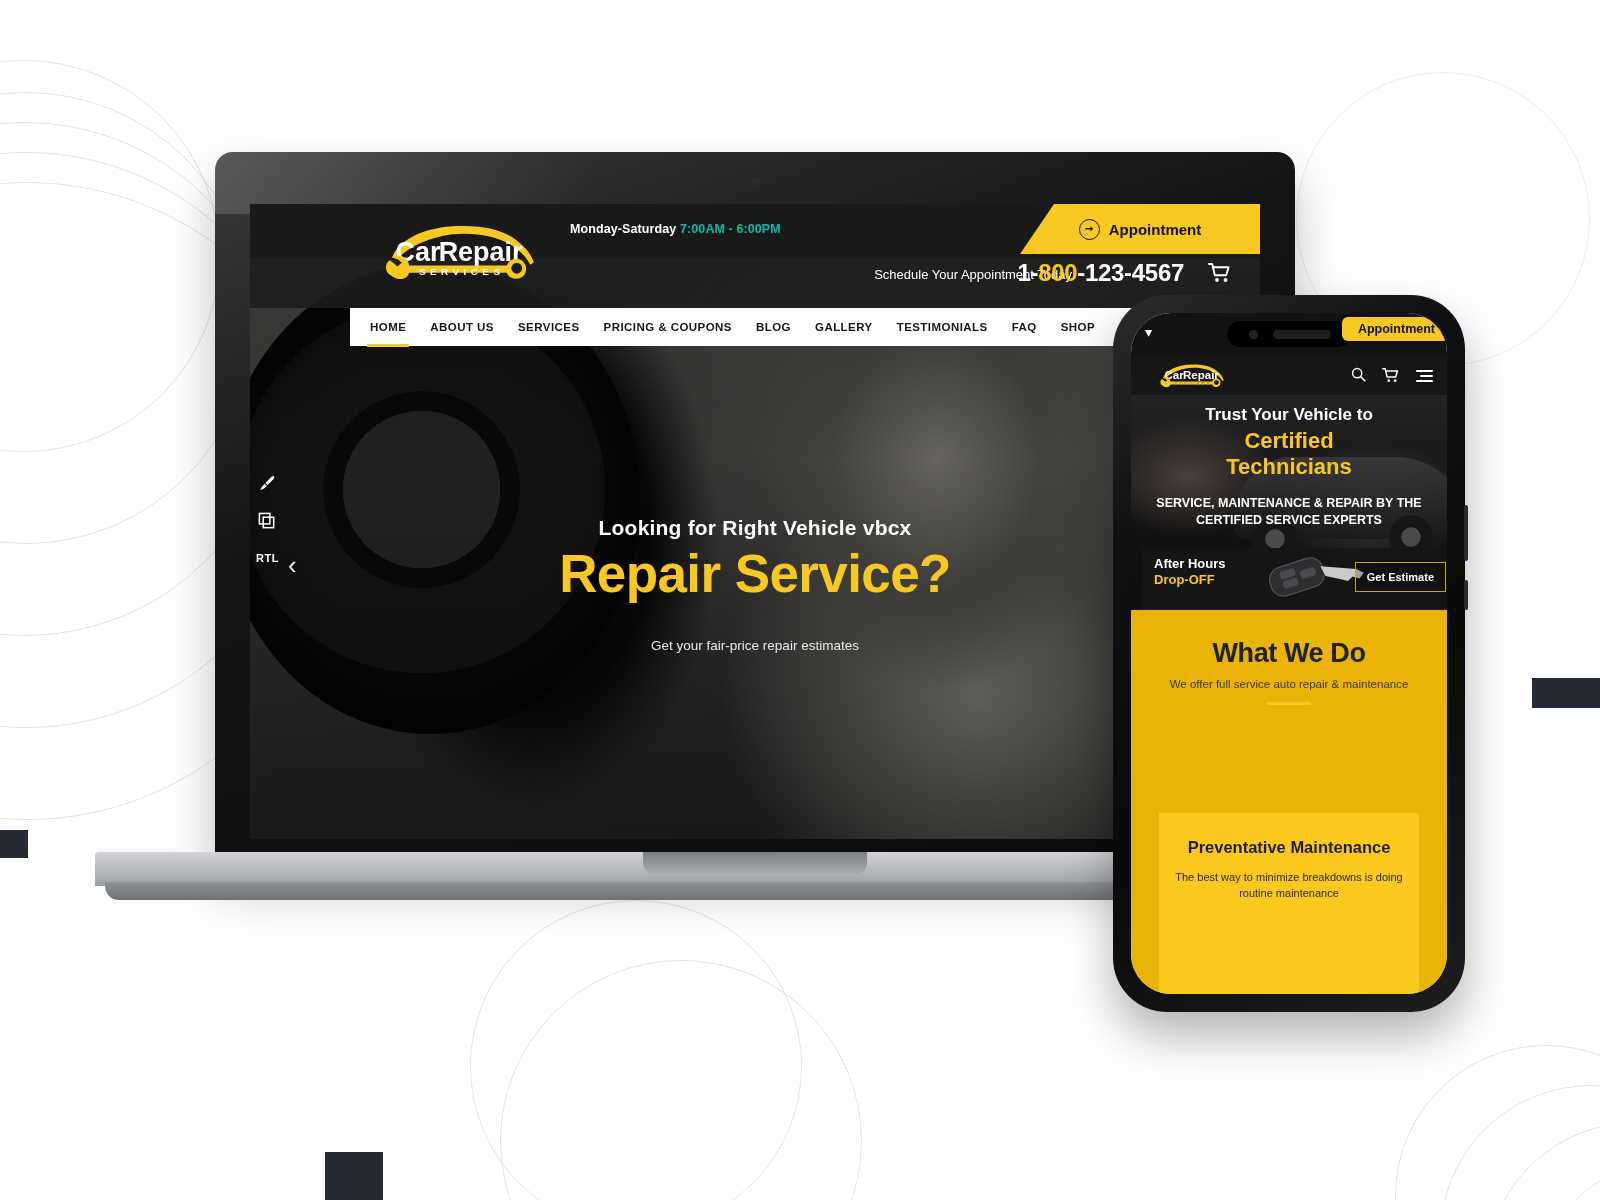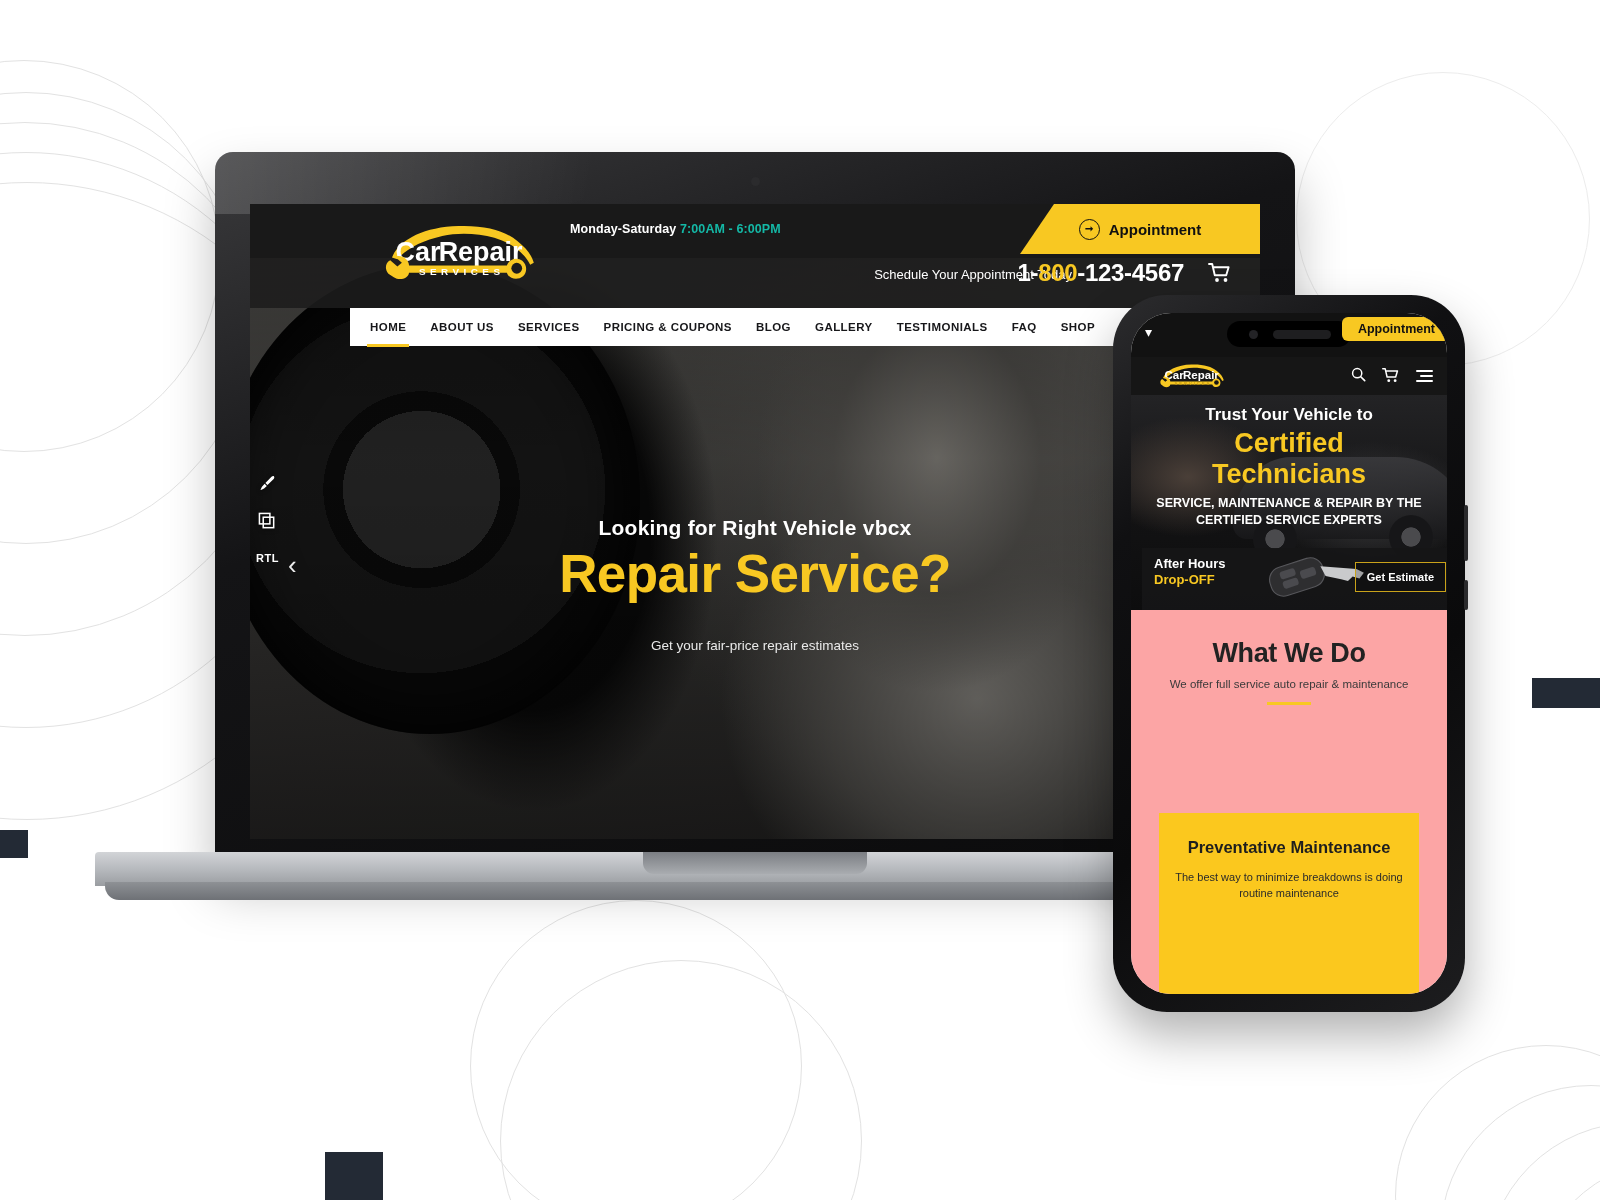--- a/index.html
+++ b/index.html
@@ -166,32 +166,32 @@
       radial-gradient(ellipse 120px 80px at 18% 38%, #4a3f38 0%, rgba(30,28,26,0) 75%),
       linear-gradient(180deg,#232325 0%,#121213 58%,#0d0d0e 100%);
   }
   .p-car{
     position:absolute;right:-16px;top:62px;width:230px;height:82px;
     background:linear-gradient(180deg,#3b3b3e,#18181a);
     border-radius:60px 70px 14px 14px/70px 60px 14px 14px;opacity:.85;
   }
   .p-wheel{position:absolute;width:44px;height:44px;border-radius:50%;background:radial-gradient(circle,#4a4a4d 0 30%,#161618 32% 100%);}
   .p-hero-t1{position:absolute;left:0;right:0;top:10px;text-align:center;font-size:17px;font-weight:800;color:#fff;}
-  .p-hero-t2{position:absolute;left:0;right:0;top:33px;text-align:center;font-size:27px;font-weight:800;color:#f8c822;line-height:1.16;}
+  .p-hero-t2{position:absolute;left:0;right:0;top:33px;text-align:center;font-size:22px;font-weight:800;color:#f8c822;line-height:1.16;}
   .p-hero-t3{position:absolute;left:14px;right:14px;top:100px;text-align:center;font-size:12.5px;font-weight:600;color:#fff;line-height:1.32;}
   .p-strip{position:absolute;left:11px;bottom:0;width:100%;height:62px;background:rgba(22,22,23,.93);}
   .p-ah{position:absolute;left:12px;bottom:22px;font-size:13px;font-weight:800;color:#fff;line-height:1.25;}
   .p-ah em{display:block;color:#f8c822;font-style:normal;}
   .p-key{position:absolute;left:110px;bottom:6px;width:118px;height:56px;}
   .p-est{
     position:absolute;right:12px;bottom:18px;height:28px;padding:0 11px;border:1.4px solid #c9a21a;
     color:#fff;font-size:11px;font-weight:700;display:flex;align-items:center;background:rgba(0,0,0,.2);
   }
 
-  .p-white{position:absolute;left:0;top:297px;width:100%;bottom:0;background:#fca5a5;}
+  .p-white{position:absolute;left:0;top:297px;width:100%;bottom:0;background:#eab308;}
   .p-h2{text-align:center;font-size:27px;font-weight:800;color:#222;padding-top:28px;letter-spacing:-.4px;}
   .p-sub{text-align:center;font-size:11.5px;color:#3a3a3a;margin-top:9px;}
   .p-rule{width:44px;height:2.5px;background:#f8c822;margin:12px auto 0;}
   .p-card{
     position:absolute;left:28px;right:28px;top:203px;height:250px;background:#fbc81e;overflow:hidden;
   }
   .p-card-t{text-align:center;font-size:16.5px;font-weight:800;color:#1e1e1e;padding-top:24px;line-height:1.3;}
   .p-card-b{text-align:center;font-size:11px;color:#2a2a2a;margin-top:12px;padding:0 12px;line-height:1.45;}
 </style>
 </head>

